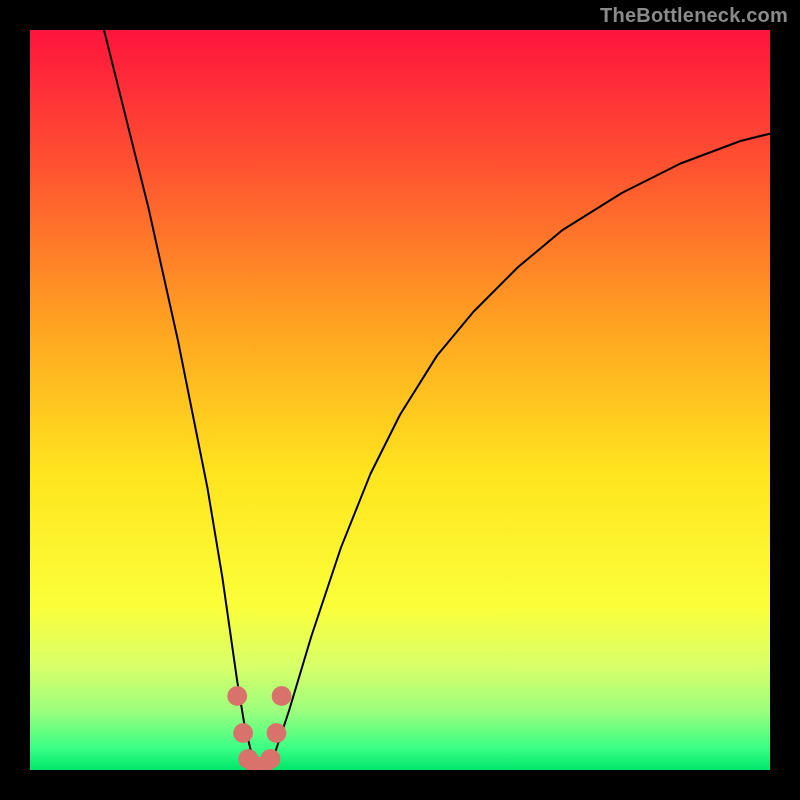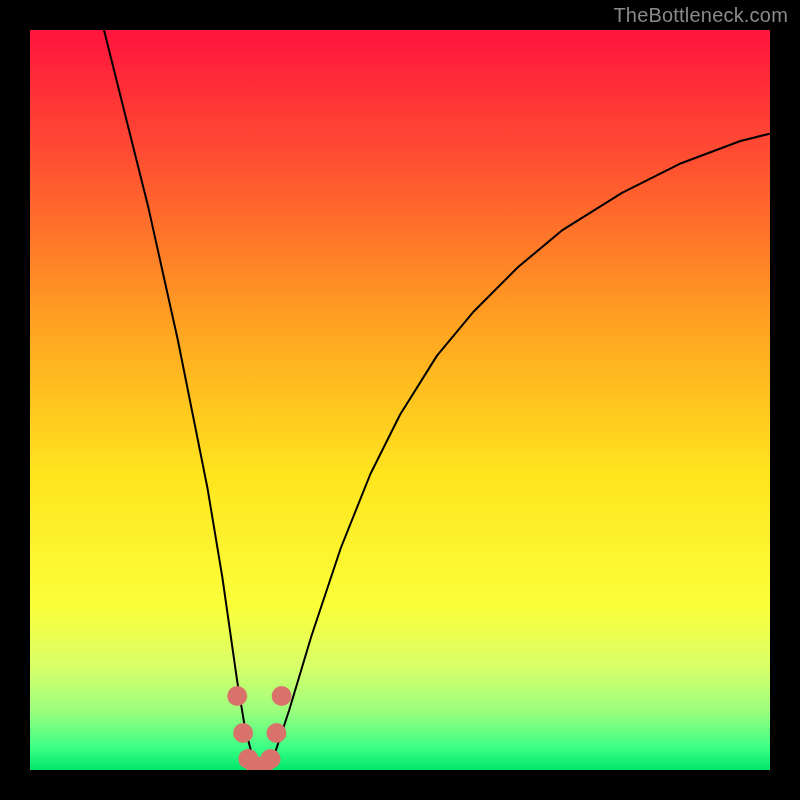--- a/index.html
+++ b/index.html
@@ -2,20 +2,21 @@
 <html><head>
 <meta charset="utf-8">
 <style>
   * { margin: 0; padding: 0; box-sizing: border-box; }
   html, body { width: 800px; height: 800px; overflow: hidden; background: #000; }
   .frame {
     position: relative;
     width: 800px;
     height: 580px;
     background: #000;
+    font-weight: bold;
   }
   .attribution {
     position: absolute;
     top: 4px;
     right: 12px;
     font-family: Arial, Helvetica, sans-serif;
     font-size: 20px;
     color: #8a8a8a;
     letter-spacing: 0.2px;
   }

